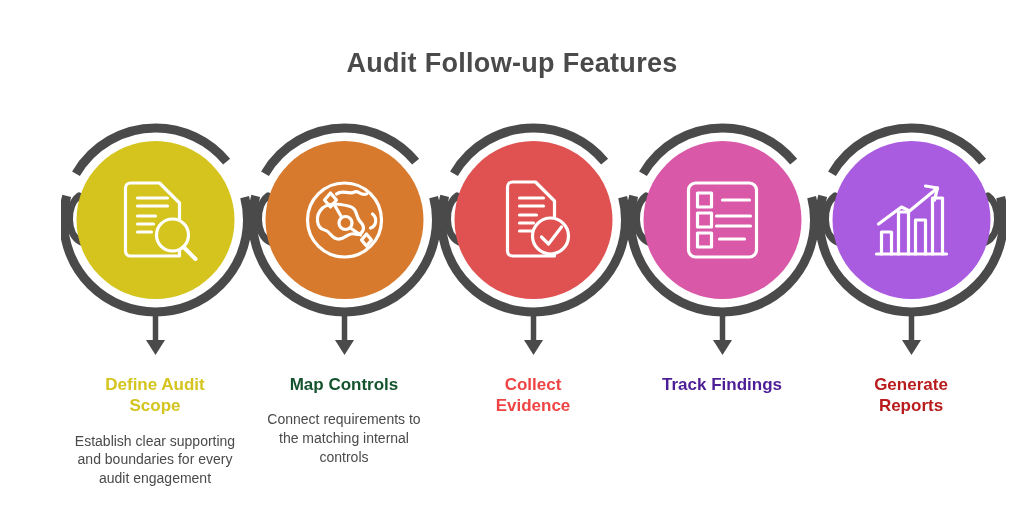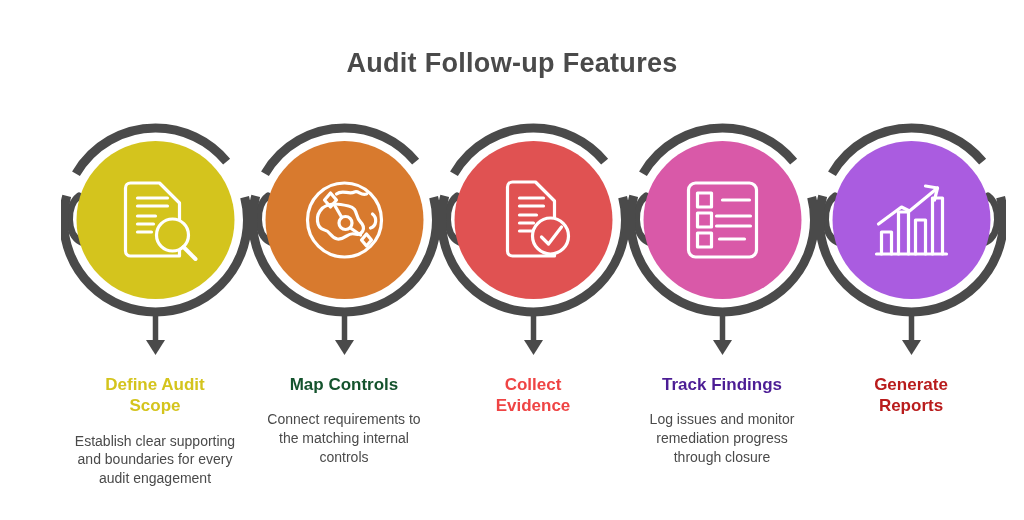--- a/index.html
+++ b/index.html
@@ -107,21 +107,20 @@
           <rect x="-25" y="13" width="14" height="14"></rect>
           <line x1="0" y1="-20" x2="27" y2="-20"></line>
           <line x1="-6" y1="-4" x2="28" y2="-4"></line>
           <line x1="-6" y1="6" x2="28" y2="6"></line>
           <line x1="-3" y1="19" x2="22" y2="19"></line>
         </g>
         <line class="arrow-line" x1="94.5" y1="202" x2="94.5" y2="230"></line>
         <polygon class="arrow-head" points="85,228 104,228 94.5,243"></polygon>
       </svg>
       <div class="label" style="color: #4c1d95;">Track Findings</div>
-      <div class="desc">Log issues and monitor remediation progress through closure</div>
     </div>
 
     <div class="item">
       <svg class="graphic" viewBox="0 0 189 252">
         <path class="curl" d="M 18,84 C 5,94 5,122 20,130"></path>
         <path class="curl" d="M 171,84 C 184,94 184,122 169,130"></path>
         <circle class="ring" cx="94.5" cy="108" r="92" stroke-dasharray="313 24 177 40 24"></circle>
         <circle cx="94.5" cy="108" r="79" fill="#aa5ce0"></circle>
         <g class="icon" transform="translate(94.5,108)">
           <line x1="-35" y1="34" x2="35" y2="34"></line>

